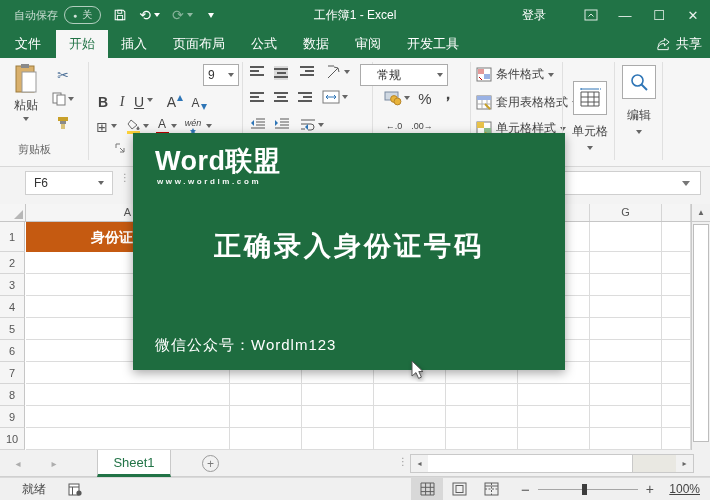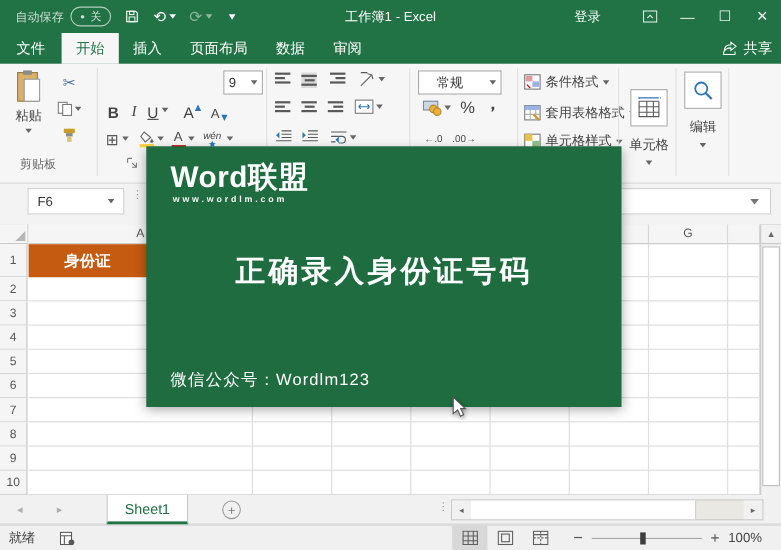--- a/index.html
+++ b/index.html
@@ -1,18 +1,18 @@
 <!DOCTYPE html>
 <html style="--accent: #217346; --overlay-bg: #1E6C3F;"><head>
 <meta charset="utf-8">
 <style>
   :root{ --accent:#217346; --overlay-bg:#1E6C3F; }
   *{margin:0;padding:0;box-sizing:border-box;}
   body{font-family:"Liberation Sans","DejaVu Sans",sans-serif;background:#888;}
-  #app{position:relative;width:710px;height:500px;background:#a3a3a3;overflow:hidden;font-size:12px;color:#333;}
+  #app{position:relative;width:710px;height:500px;background:#000000;overflow:hidden;font-size:12px;color:#333;}
   .abs{position:absolute;}
 
   
   #titlebar{position:absolute;left:0;top:0;width:710px;height:30px;background:var(--accent);color:#fff;display:flex;align-items:center;}
   .tb-dim{color:rgba(255,255,255,.75);}
   #autosave-pill{border:1px solid rgba(255,255,255,.65);border-radius:9px;font-size:10px;padding:1px 8px;margin-left:6px;color:rgba(255,255,255,.8);display:flex;align-items:center;gap:5px;}
   .qat-btn{margin-left:12px;display:flex;align-items:center;color:#fff;font-size:14px;}
   .dd-w{width:0;height:0;border-left:3px solid transparent;border-right:3px solid transparent;border-top:4px solid #fff;display:inline-block;margin-left:3px;}
   .dd-w.dim{border-top-color:rgba(255,255,255,.5);}
   #win-title{position:absolute;left:0;right:0;text-align:center;font-size:12px;pointer-events:none;}
@@ -49,21 +49,21 @@
   
   #grid-area{position:absolute;left:0;top:204px;width:691px;height:246px;background:#fff;}
   #corner{position:absolute;left:0;top:0;width:26px;height:18px;background:#f5f5f5;border-right:1px solid #c6c6c6;border-bottom:1px solid #c6c6c6;}
   #corner .tri{position:absolute;right:2px;bottom:2px;width:0;height:0;border-left:9px solid transparent;border-bottom:9px solid #b7b7b7;}
   #col-headers{position:absolute;left:26px;top:0;width:665px;height:18px;border-bottom:1px solid #c6c6c6;background:#f5f5f5;}
   .colh{position:absolute;top:0;height:17px;border-right:1px solid #d5d5d5;text-align:center;font-size:11px;color:#555;line-height:17px;background:#f5f5f5;}
   .rowh{position:absolute;left:0;width:25px;border-right:1px solid #c6c6c6;border-bottom:1px solid #d5d5d5;background:#f5f5f5;text-align:center;font-size:11px;color:#555;display:flex;align-items:center;justify-content:center;}
   .vline{position:absolute;top:18px;height:228px;width:1px;background:#dcdcdc;}
   .hline{position:absolute;left:26px;width:665px;height:1px;background:#dcdcdc;}
   #a1-cell{position:absolute;left:26px;top:18px;width:203px;height:30px;}
-  #a1-text{position:absolute;left:0;top:0;width:107px;height:30px;line-height:30px;text-align:center;color:#fff;font-weight:bold;font-size:14px;overflow:hidden;}
+  #a1-text{position:absolute;left:0;top:0;width:107px;height:30px;line-height:30px;text-align:right;color:#fff;font-weight:bold;font-size:14px;overflow:hidden;}
   #vscroll{position:absolute;left:691px;top:204px;width:19px;height:246px;background:#f1f1f1;border-left:1px solid #c9c9c9;}
   #vs-up{position:absolute;left:0;top:0;width:18px;height:18px;border-bottom:1px solid #c9c9c9;color:#666;font-size:8px;display:flex;align-items:center;justify-content:center;}
   #vs-thumb{position:absolute;left:1px;top:20px;width:16px;height:218px;background:#fff;border:1px solid #bdbdbd;}
 
   
   #sheetbar{position:absolute;left:0;top:450px;width:710px;height:27px;background:#f1f1f1;border-bottom:1px solid #d0d0d0;}
   .snav{position:absolute;top:0;height:27px;width:20px;display:flex;align-items:center;justify-content:center;color:#adadad;font-size:10px;}
   #sheet-tab{position:absolute;left:97px;top:0;width:74px;height:27px;background:#fff;border-left:1px solid #c9c9c9;border-right:1px solid #c9c9c9;border-bottom:3px solid var(--accent);display:flex;align-items:center;justify-content:center;color:var(--accent);font-size:13px;}
   #new-sheet{position:absolute;left:202px;top:5px;width:17px;height:17px;border:1px solid #9a9a9a;border-radius:50%;color:#7a7a7a;display:flex;align-items:center;justify-content:center;font-size:12px;line-height:1;}
   #hscroll{position:absolute;left:410px;top:4px;width:284px;height:19px;border:1px solid #c9c9c9;background:#e9e8e2;display:flex;}
@@ -131,22 +131,24 @@
       <span class="win-ctl">☐</span>
       <span class="win-ctl">✕</span>
     </div>
   </div>
 
   <div id="tabrow">
     <span class="rtab" style="padding:0 15px;">文件</span>
     <span class="rtab active">开始</span>
     <span class="rtab">插入</span>
     <span class="rtab">页面布局</span>
+    <span class="rtab">公式</span>
     <span class="rtab">数据</span>
     <span class="rtab">审阅</span>
+    <span class="rtab">开发工具</span>
     <span id="share">
       <svg width="15" height="14" viewBox="0 0 16 14">
           <path d="M9 1l5 4-5 4V6.5C5 6.5 3.5 8 2.5 10 2.5 6 5 3.5 9 3.5z" fill="none" stroke="#fff"></path>
           <path d="M2 10v3h11v-3" fill="none" stroke="#fff"></path>
         </svg>
       <span>共享</span>
     </span>
   </div>
 
   <div id="ribbon">
@@ -312,21 +314,21 @@
     </span>
     <span class="rbtn" style="left:300px;top:60px;">
       <svg width="16" height="13" viewBox="0 0 16 13">
           <path d="M1 2h14M1 6h10a3 3 0 010 6H8M1 11h4" stroke="#595959" fill="none"></path>
           <path d="M8 9v6l-3-3z" fill="#2e75b6" transform="translate(0,-3)"></path>
         </svg>
       <span class="dd-g" style="margin-left:2px;"></span>
     </span>
     <div class="gsep" style="left:372px;"></div>
 
-    <div class="combo" style="left:380px;top:6px;width:76px;padding-left:16px;">
+    <div class="combo" style="left:360px;top:6px;width:88px;padding-left:16px;">
       <span>常规</span>
         <span class="dd-g"></span>
     </div>
     <span class="rbtn" style="left:384px;top:32px;">
       <svg width="18" height="16" viewBox="0 0 18 16">
           <rect x="1" y="2" width="13" height="8" fill="#cfd8e2" stroke="#7a8aa0"></rect>
           <circle cx="10" cy="9" r="3.4" fill="#e8b33a" stroke="#b8862a"></circle>
           <circle cx="13.5" cy="11.5" r="3.4" fill="#e8b33a" stroke="#b8862a"></circle>
         </svg>
       <span class="dd-g" style="margin-left:2px;"></span>
@@ -491,21 +493,21 @@
         </span>
       <div id="hs-thumb"></div>
       <div id="hs-track"></div>
       <span class="hs-btn">
           <span>▸</span>
         </span>
     </div>
   </div>
 
   <div id="statusbar">
-    <span style="margin-left:8px;color:#444;">就绪</span>
+    <span style="margin-left:22px;color:#444;">就绪</span>
     <span style="margin-left:22px;display:flex;">
       <svg width="14" height="13" viewBox="0 0 14 13">
           <rect x="1" y="1" width="10" height="11" fill="#fff" stroke="#595959"></rect>
           <path d="M1 4h10M4.5 4v8" stroke="#595959"></path>
           <circle cx="11" cy="10" r="2.6" fill="#595959"></circle>
         </svg>
     </span>
     <div style="margin-left:auto;display:flex;align-items:center;margin-right:10px;">
       <span class="viewbtn pressed">
         <svg width="15" height="14" viewBox="0 0 15 14">
@@ -524,21 +526,21 @@
             <path d="M7.5 1v12M1 7h13" stroke="#5f5f5f" stroke-dasharray="2 1.5"></path>
             <path d="M1 4h13" stroke="#5f5f5f"></path>
           </svg>
       </span>
       <div id="zoomwrap">
         <span style="font-size:15px;color:#555;">−</span>
         <div id="zoom-line">
             <div id="zoom-thumb"></div>
           </div>
         <span style="font-size:14px;color:#555;">+</span>
-        <span style="width:38px;">100%</span>
+        <span style="width:38px;text-align:right;text-decoration:underline;">100%</span>
       </div>
     </div>
   </div>
 
   <div id="overlay">
     <div id="ov-logo">Word联盟</div>
     <div id="ov-sub">www.wordlm.com</div>
     <div id="ov-title">正确录入身份证号码</div>
     <div id="ov-footer">微信公众号：Wordlm123</div>
   </div>

